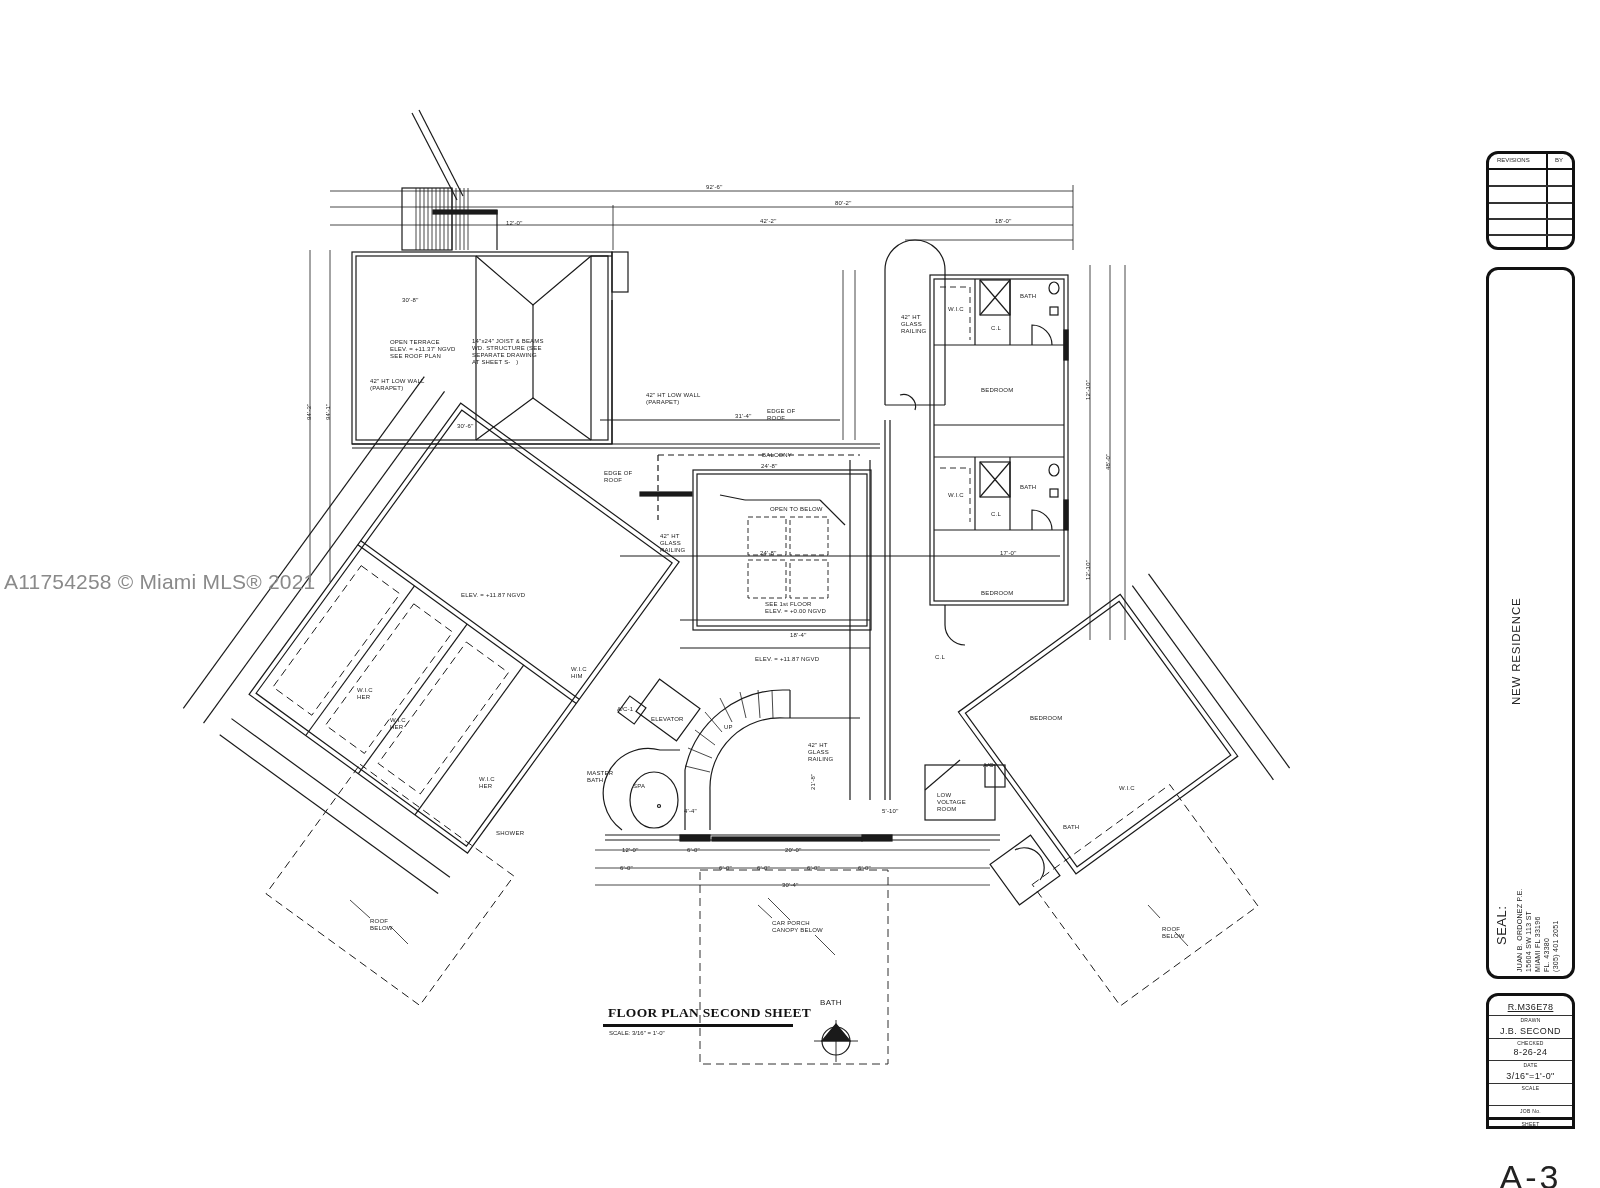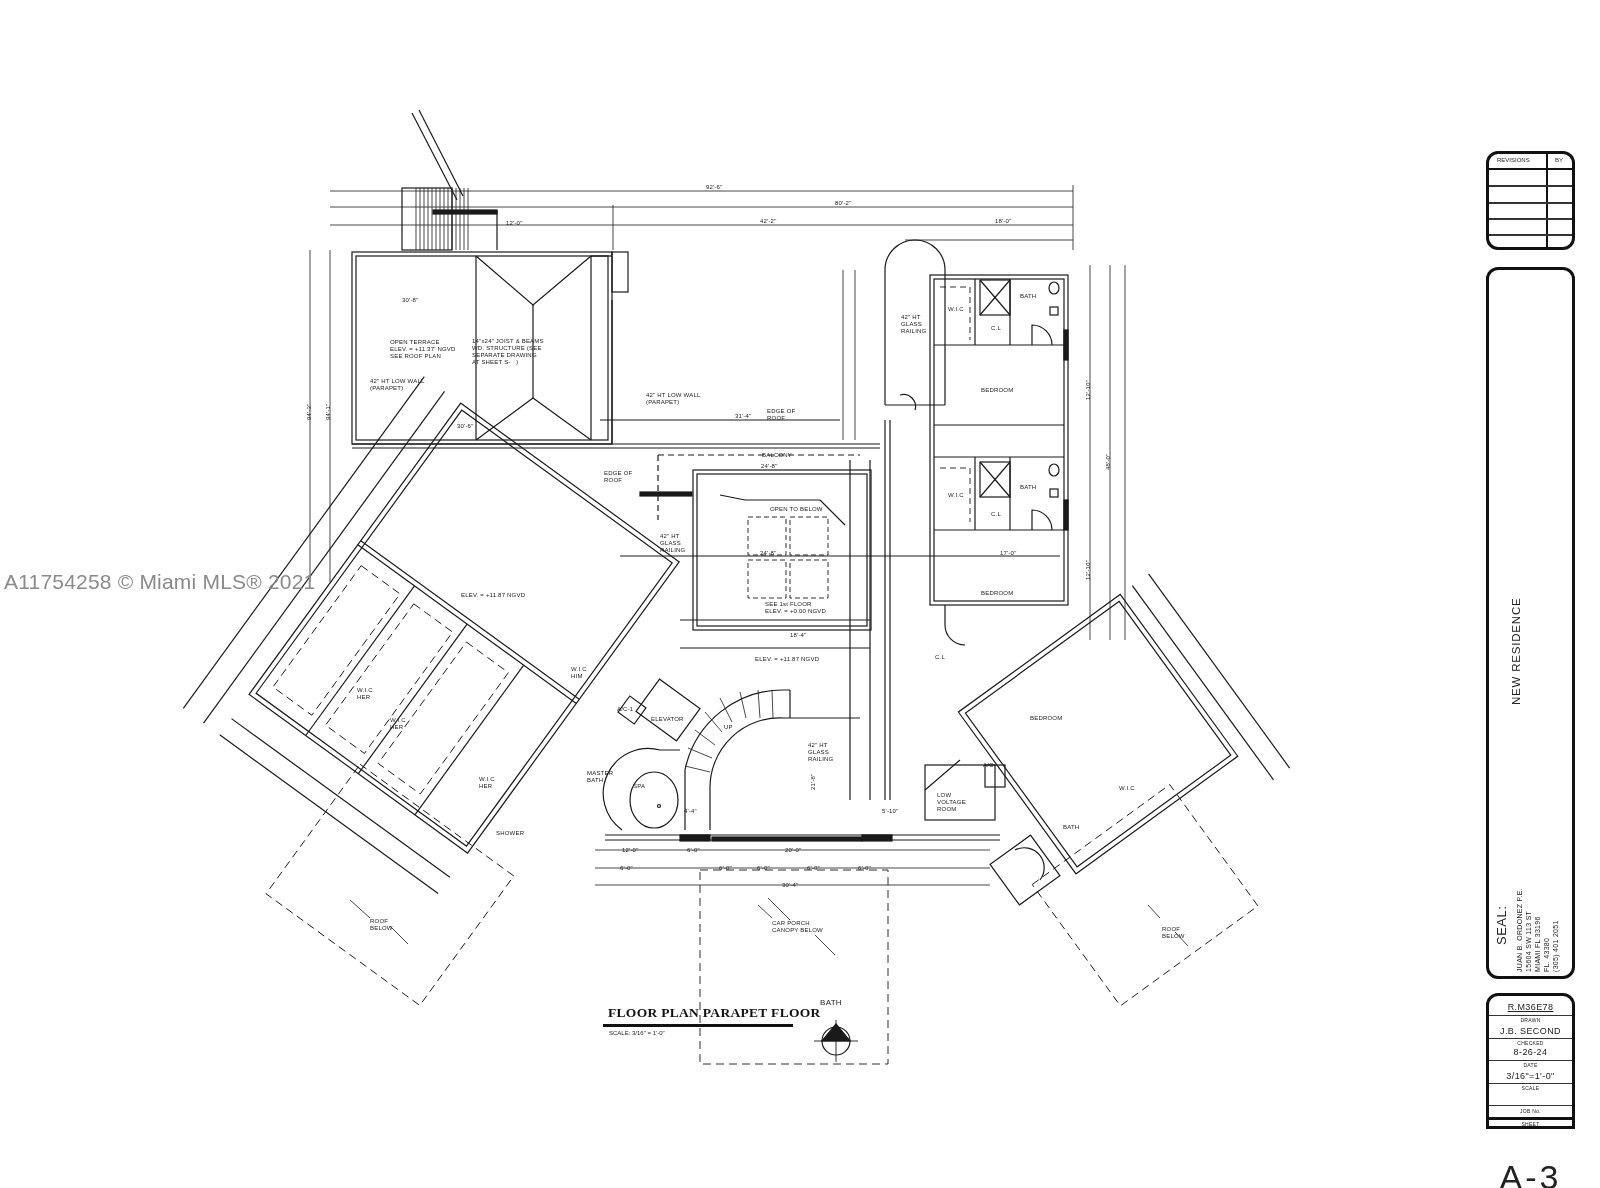--- a/index.html
+++ b/index.html
@@ -361,21 +361,21 @@
 <div class="lbl rot" style="left:325px;top:420px;transform:rotate(-90deg);">94'-1"</div>
 <div class="lbl rot" style="left:1105px;top:470px;transform:rotate(-90deg);">48'-0"</div>
 <div class="lbl rot" style="left:1085px;top:400px;transform:rotate(-90deg);">12'-10"</div>
 <div class="lbl rot" style="left:1085px;top:580px;transform:rotate(-90deg);">12'-10"</div>
 <div class="lbl rot" style="left:810px;top:790px;transform:rotate(-90deg);">21'-8"</div>
 <div class="lbl" style="left:684px;top:808px;">4'-4"</div>
 <div class="lbl" style="left:882px;top:808px;">5'-10"</div>
 
 <div class="watermark">A11754258 © Miami MLS® 2021</div>
 
-<div class="plan-title">FLOOR PLAN PARAPET FLOOR</div>
+<div class="plan-title">FLOOR PLAN SECOND SHEET</div>
 <div class="plan-title-rule"></div>
 <div class="plan-scale">SCALE: 3/16" = 1'-0"</div>
 <div class="north-label">BATH</div>
 
 <div class="tb rev-box">
   <div class="rev-head">
     <span style="left:8px;">REVISIONS</span>
     <span style="left:66px;">BY</span>
   </div>
   <div class="rev-col"></div>

